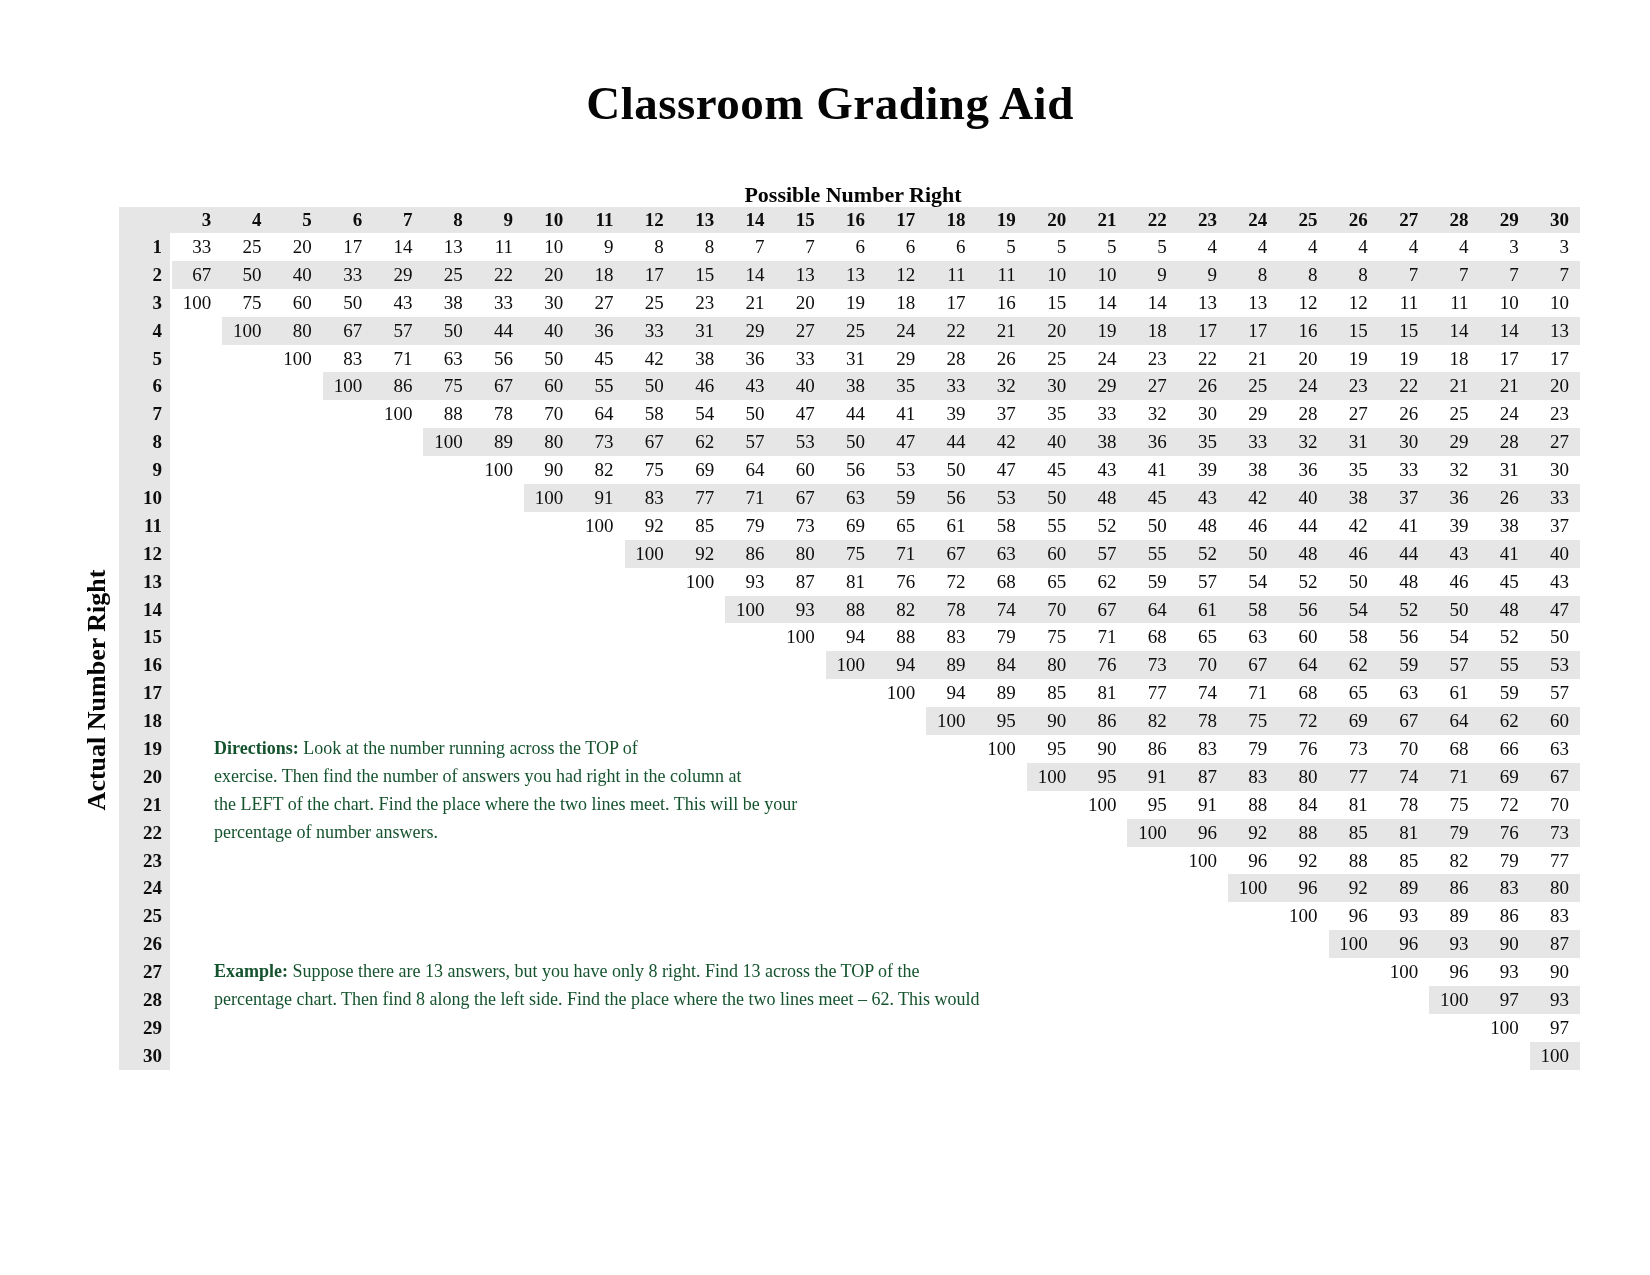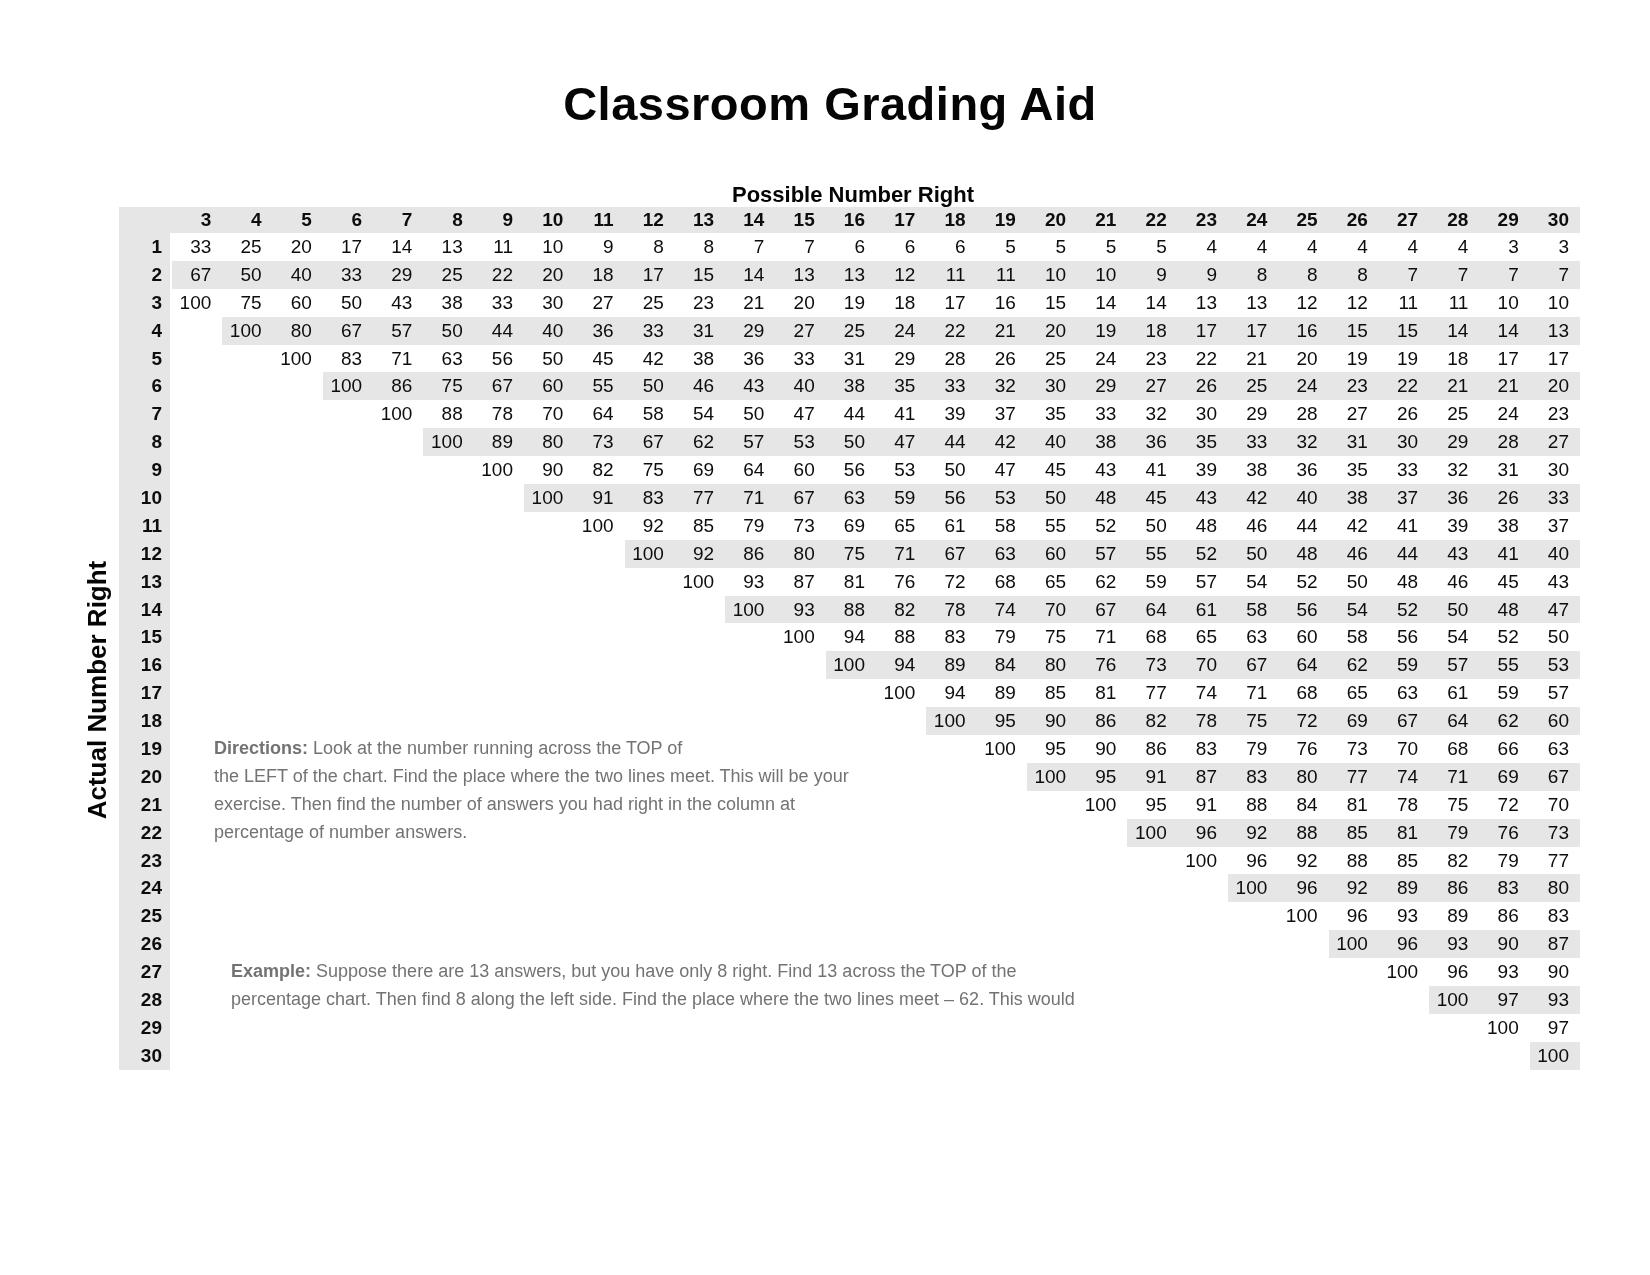--- a/index.html
+++ b/index.html
@@ -1,35 +1,35 @@
 <!DOCTYPE html>
 <html><head>
 <meta charset="utf-8">
 <style>
   html,body{margin:0;padding:0;background:#fff;}
   .page{position:relative;width:1650px;height:1275px;background:#ffffff;overflow:hidden;
-        font-family:Liberation Sans, sans-serif;color:#0d0d0d;}
+        font-family:Liberation Serif, serif;color:#0d0d0d;}
   .title{position:absolute;left:0;top:76px;width:1660px;margin:0;text-align:center;
          font-size:47px;font-weight:bold;letter-spacing:0.5px;color:#050505;}
   .possible-label{position:absolute;left:0;top:182px;width:1706px;text-align:center;
          font-size:22px;font-weight:bold;color:#050505;}
   .actual-label{position:absolute;left:97px;top:690px;transform:translate(-50%,-50%) rotate(-90deg);
          white-space:nowrap;font-size:26px;font-weight:bold;color:#050505;}
   .gtable{position:absolute;left:119px;top:207px;width:1461px;display:grid;
          grid-template-columns:53px repeat(28,1fr);
          grid-template-rows:26px repeat(30,27.9px);
          font-size:19px;}
   .c{text-align:right;padding-right:11px;line-height:27.9px;white-space:nowrap;}
   .corner{background:#e6e6e6;line-height:26px;}
   .hdr{background:#e6e6e6;font-weight:bold;line-height:26px;}
   .rowhdr{background:#e6e6e6;font-weight:bold;border-right:2px solid #ffffff;padding-right:8px;}
   .shaded{background:#e6e6e6;}
-  .note{position:absolute;font-size:18px;line-height:27.9px;color:#737373;}
+  .note{position:absolute;font-size:18px;line-height:27.9px;color:#14532d;}
   .directions{left:214px;top:735px;}
-  .example{left:214px;top:958px;margin-left:17px;}
+  .example{left:214px;top:958px;}
   .b{font-weight:bold;}
 </style>
 </head>
 <body>
 
 <div class="page">
 
   <h1 class="title">Classroom Grading Aid</h1>
 
   <div class="possible-label">Possible Number Right</div>
@@ -933,22 +933,22 @@
       <div class="c"></div>
       <div class="c"></div>
       <div class="c"></div>
       <div class="c"></div>
       <div class="c"></div>
       <div class="c shaded">100</div>
     </div>
 
   <div class="note directions">
     <div class="tline"><span class="b">Directions:</span><span> Look at the number running across the TOP of</span></div>
+    <div class="tline">exercise. Then find the number of answers you had right in the column at</div>
     <div class="tline">the LEFT of the chart. Find the place where the two lines meet. This will be your</div>
-    <div class="tline">exercise. Then find the number of answers you had right in the column at</div>
     <div class="tline">percentage of number answers.</div>
   </div>
 
   <div class="note example">
     <div class="tline"><span class="b">Example:</span><span> Suppose there are 13 answers, but you have only 8 right. Find 13 across the TOP of the</span></div>
     <div class="tline">percentage chart. Then find 8 along the left side. Find the place where the two lines meet – 62. This would</div>
   </div>
 
 </div>
 

